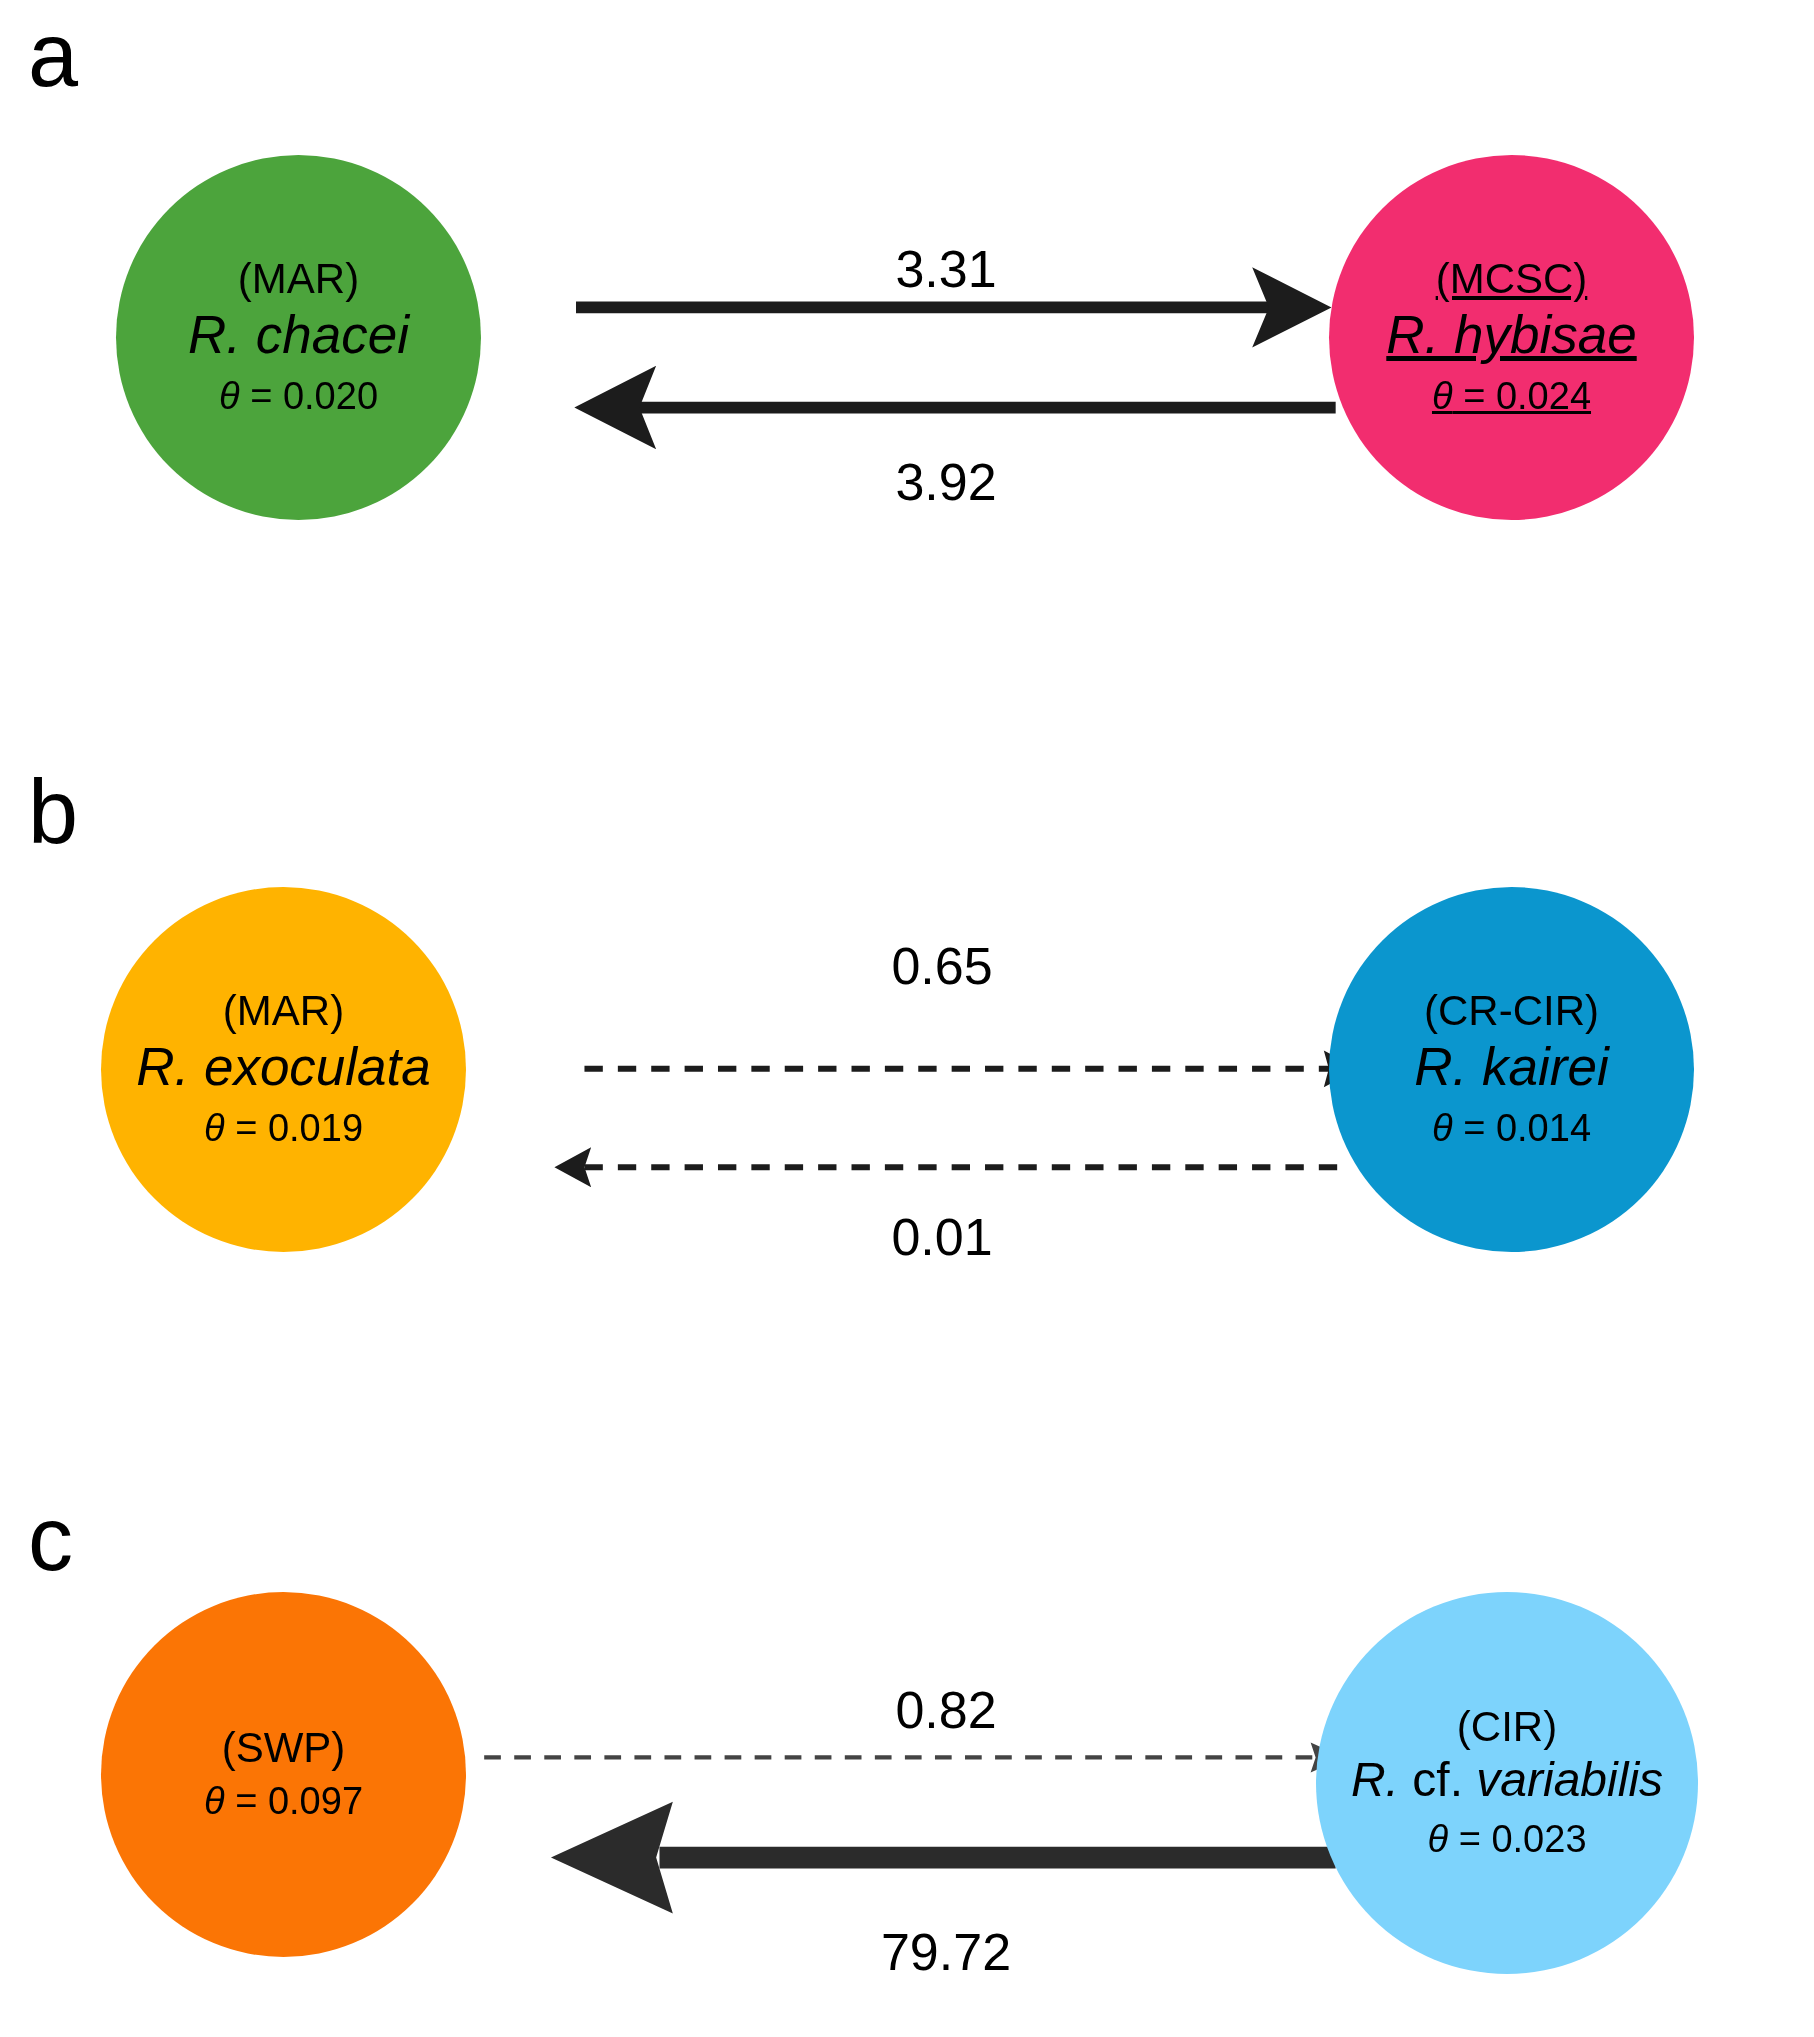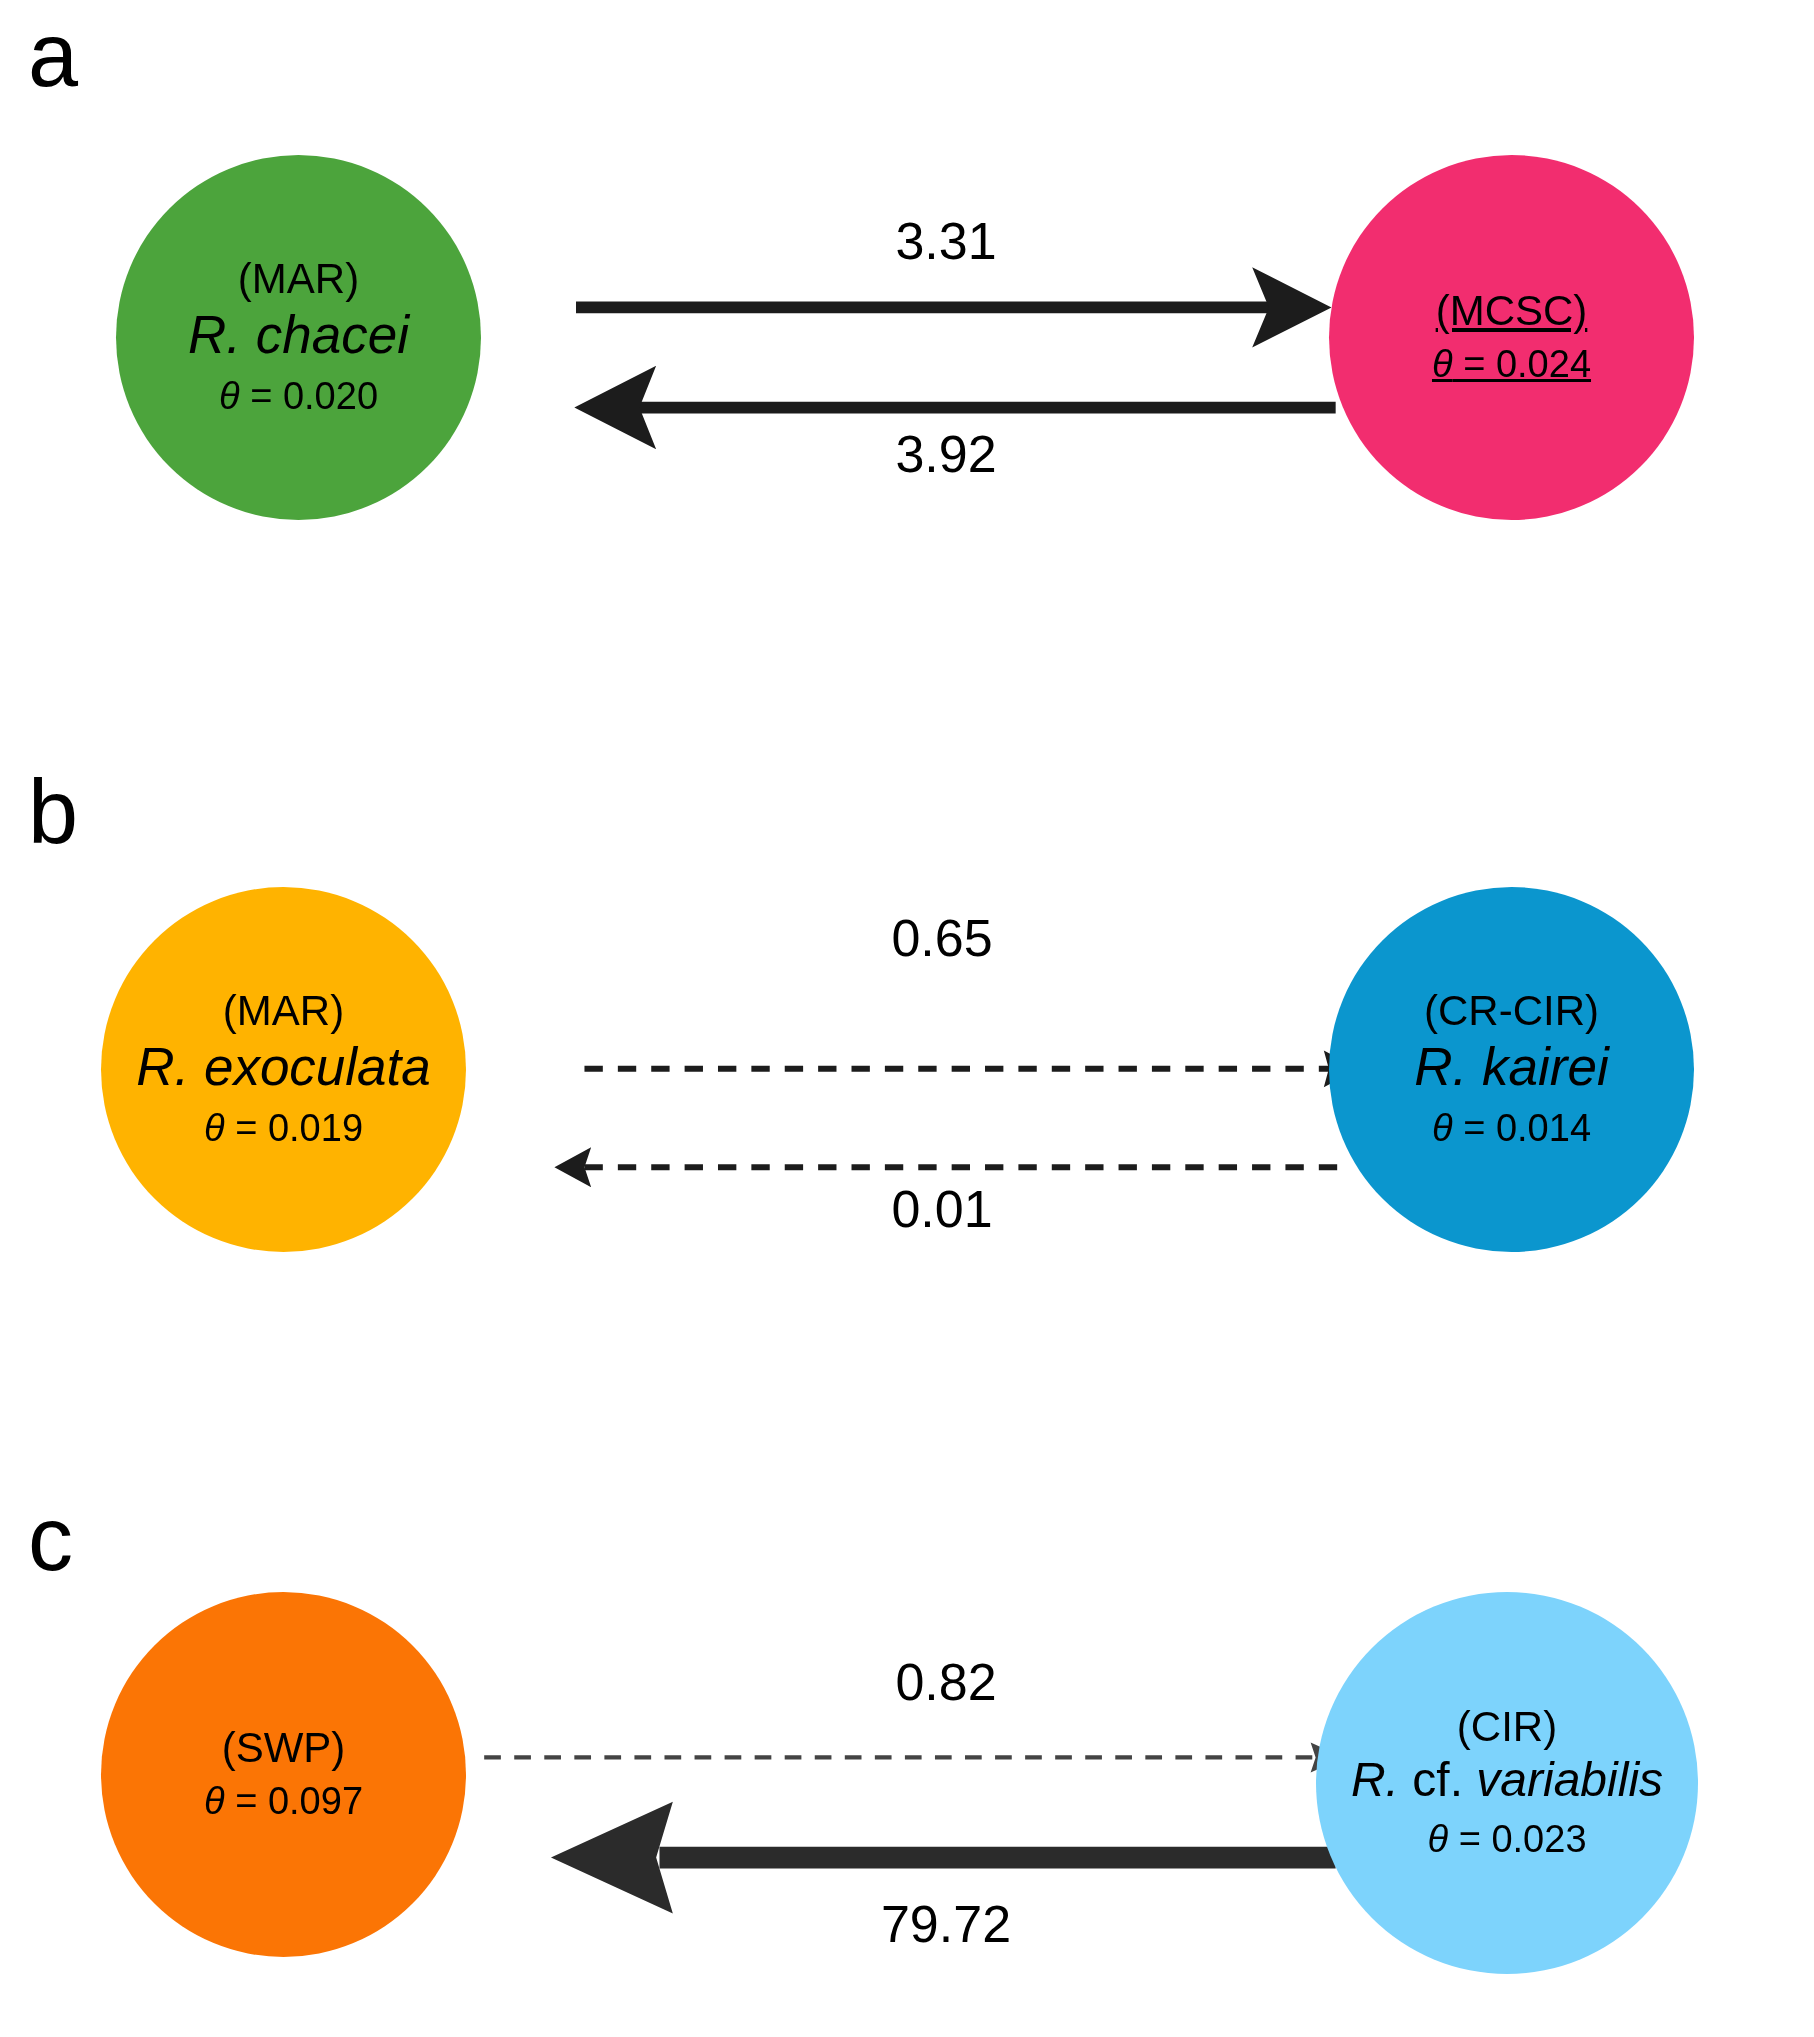--- a/index.html
+++ b/index.html
@@ -125,20 +125,21 @@
 
   .edge-label {
     position: absolute;
     font-size: 52px;
     font-weight: 400;
     line-height: 1;
     color: #000;
     white-space: nowrap;
     text-align: left;
     transform: translateX(-50%);
+    margin-top: 28px;
   }
 
   
   #label-a-top    { left: 946px; top: 215px; }
   #label-a-bottom { left: 946px; top: 428px; }
   
   #label-b-top    { left: 942px; top: 177px; }
   #label-b-bottom { left: 942px; top: 448px; }
   
   #label-c-top    { left: 946px; top: 195px; }
@@ -172,20 +173,21 @@
     <div class="node" id="node-a-left" style="background:#4CA43C;">
       <div class="region">(MAR)</div>
       <div class="species">R. chacei</div>
       <div class="theta">
         <span class="sym">θ</span><span> = 0.020</span>
       </div>
     </div>
 
     <div class="node" id="node-a-right" style="background:#F22D6F;text-decoration:underline;">
       <div class="region">(MCSC)</div>
+      <div class="species">R. hybisae</div>
       <div class="theta">
         <span class="sym">θ</span><span> = 0.024</span>
       </div>
     </div>
   </div>
 
   <div class="panel" id="panel-b">
 
     <div class="panel-letter">b</div>
 

